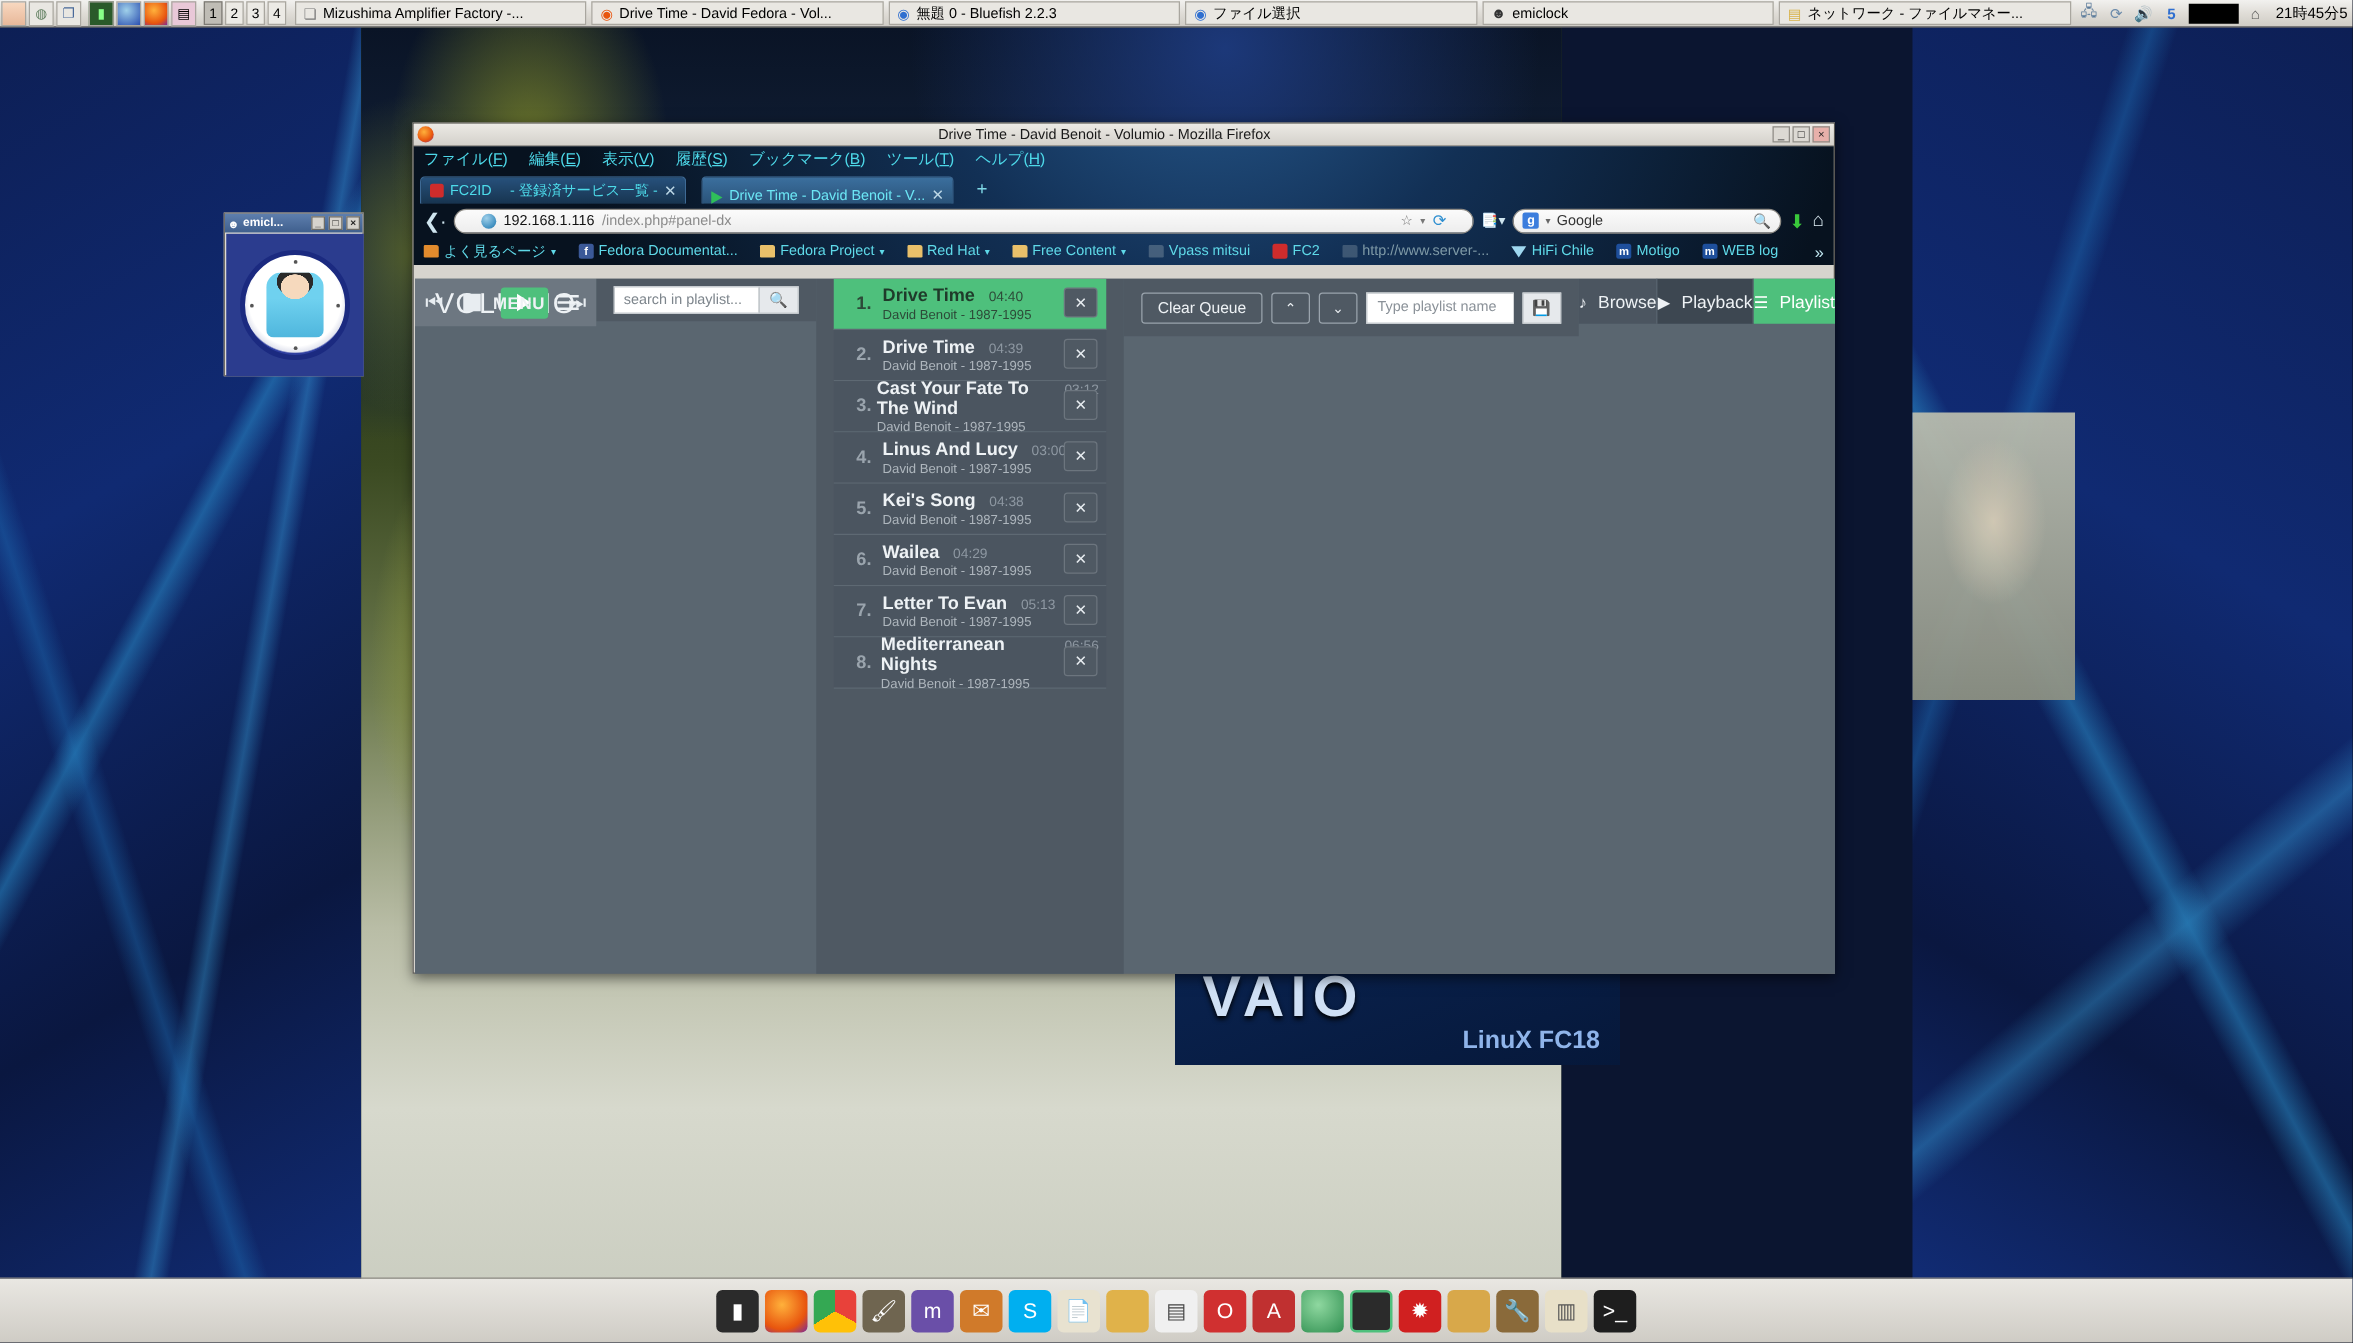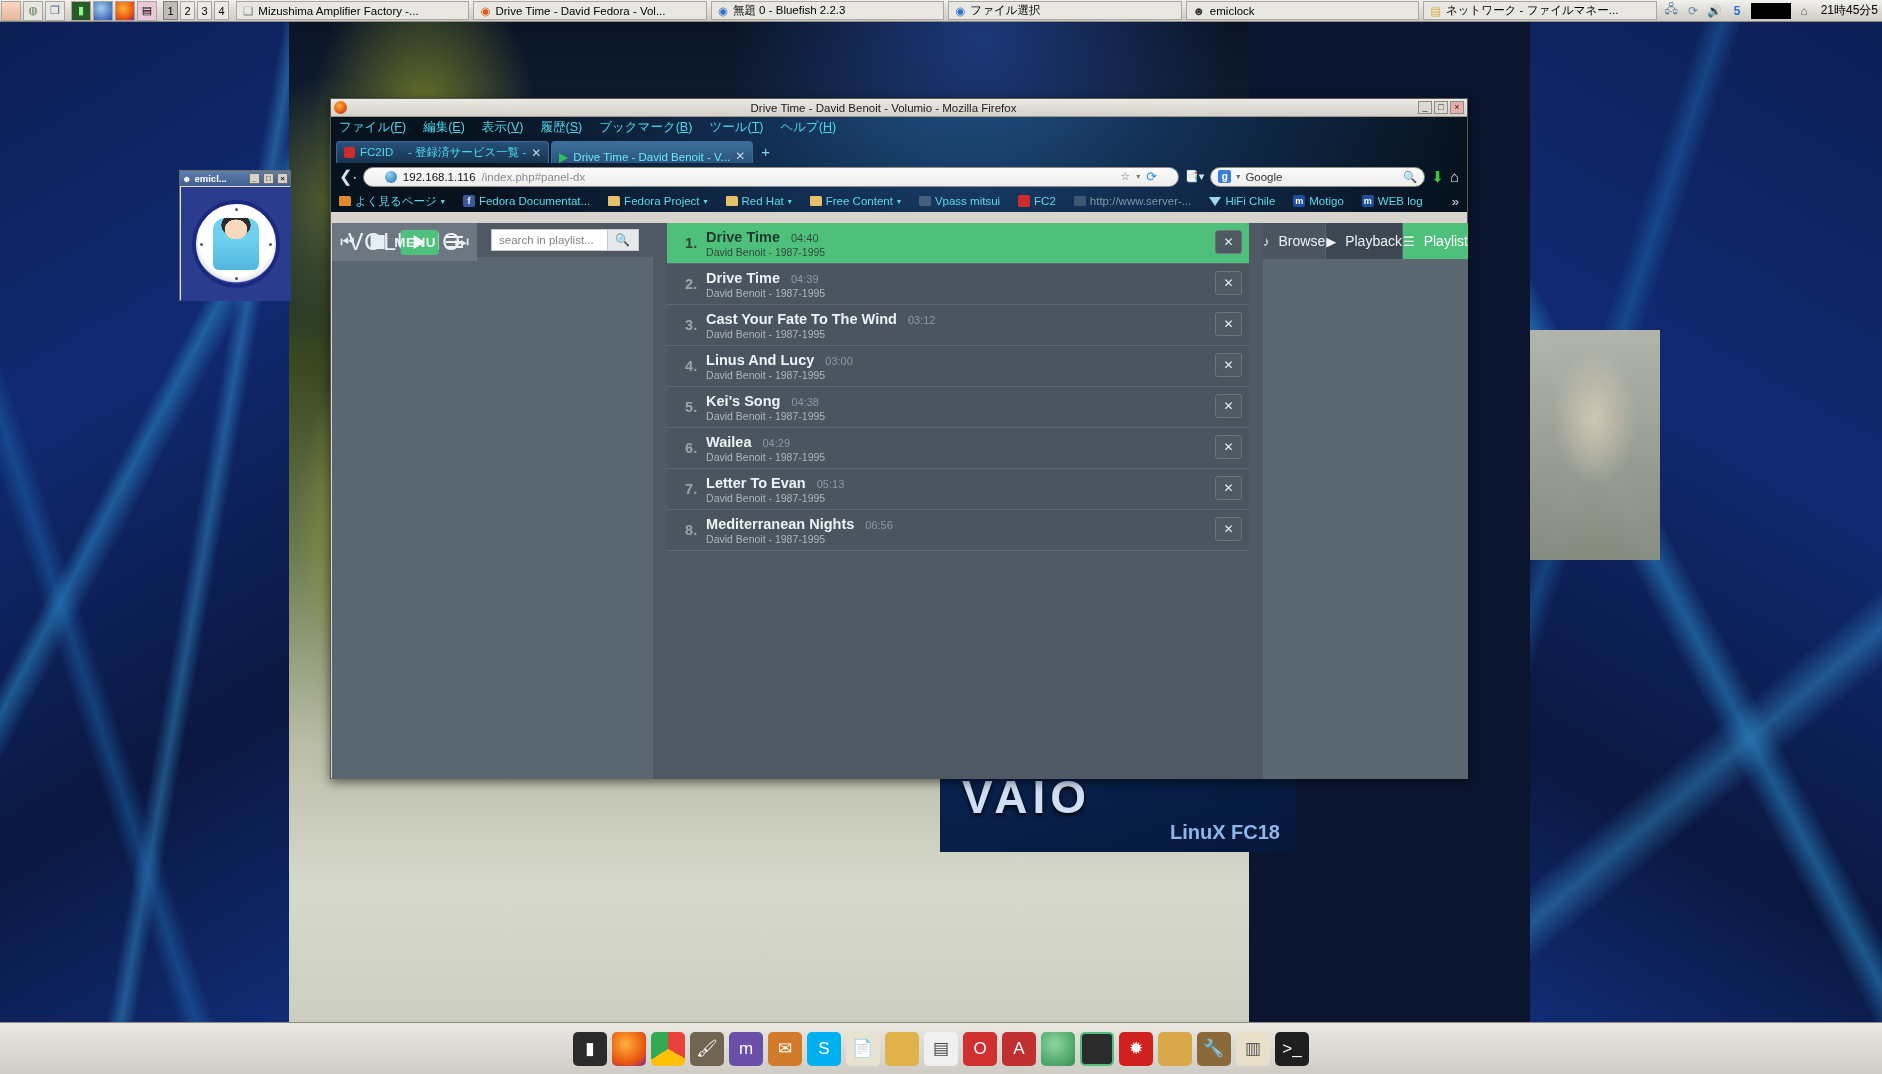--- a/index.html
+++ b/index.html
@@ -165,21 +165,21 @@
     background:
       radial-gradient(circle 520px at 56% -120px, #2a5f96 0%, #123055 45%, #07121f 100%);
   }
   .ff-menubar {
     height:21px; display:flex; align-items:center; gap:17px;
     padding:0 8px; font-size:12.5px; color:#4dd8e8;
   }
   .ff-menubar u { text-decoration:underline; }
 
   .ff-tabsrow {
-    height:25px; display:flex; align-items:flex-end; padding-left:5px; gap:2px;
+    height:25px; display:flex; align-items:flex-end; padding-left:5px; gap:12px;
   }
   .ff-tab {
     height:22px; display:flex; align-items:center; gap:5px;
     padding:0 7px; font-size:11.5px; color:#4ddbea;
     background:linear-gradient(#27517c,#17344f);
     border:1px solid #3e6a95; border-bottom:none;
     border-radius:4px 4px 0 0; max-width:215px;
   }
   .ff-tab.active {
     background:linear-gradient(#3b6f9e,#2a5379);
@@ -679,20 +679,27 @@
               <span class="trk-title">Mediterranean Nights</span>
               <span class="trk-dur">06:56</span>
             </span>
             <span class="trk-artist">David Benoit - 1987-1995</span>
           </span>
           <span class="trk-x">✕</span>
         </div>
 
       </div>
 
+      <div class="vol-bottombar">
+        <div class="btn-clear">Clear Queue</div>
+        <div class="btn-arrow">⌃</div>
+        <div class="btn-arrow">⌄</div>
+        <div class="pl-input">Type playlist name</div>
+        <div class="pl-save">💾</div>
+      </div>
 
       <div class="vol-tabs">
         <div class="vol-tab">
           <span class="vt-icon">♪</span>
           <span>Browse</span>
         </div>
         <div class="vol-tab dark">
           <span class="vt-icon">▶</span>
           <span>Playback</span>
         </div>

